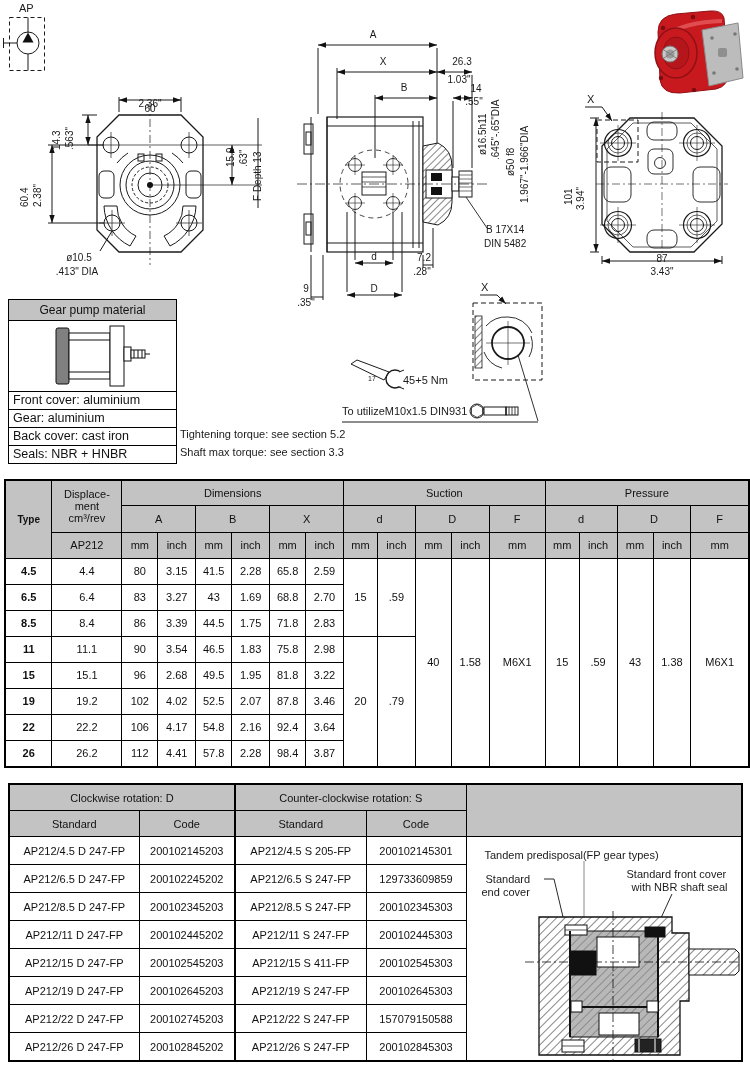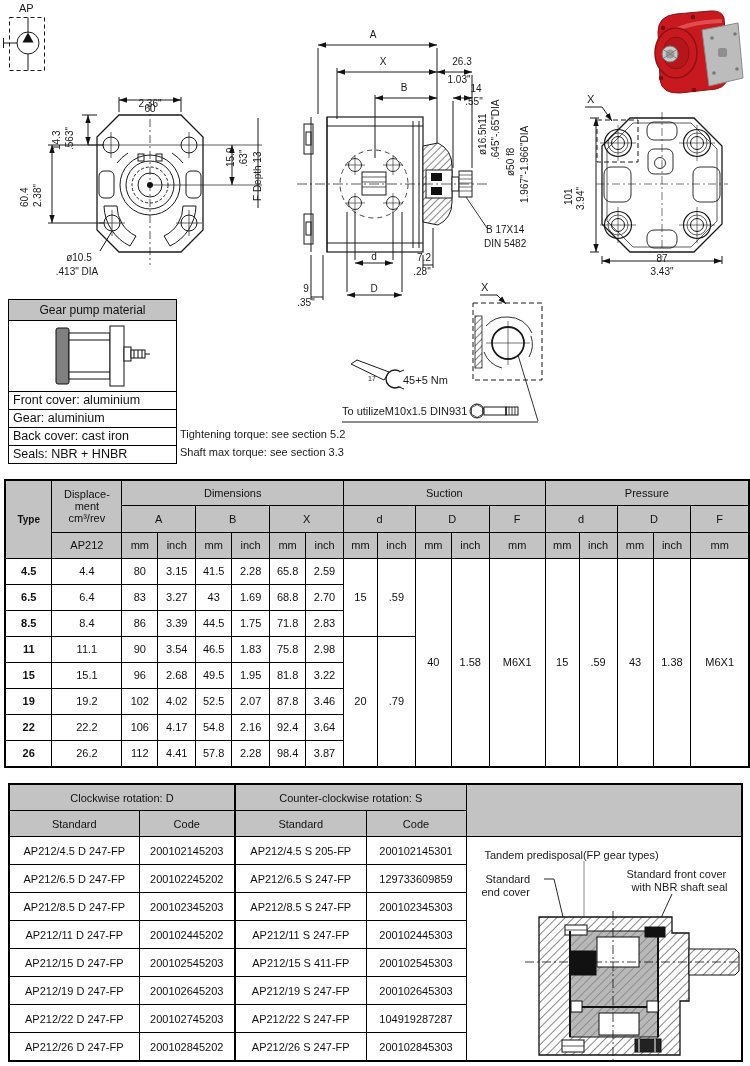--- a/index.html
+++ b/index.html
@@ -623,21 +623,21 @@
       <tr>
         <td>AP212/19 D 247-FP</td>
         <td>200102645203</td>
         <td class="div2">AP212/19 S 247-FP</td>
         <td>200102645303</td>
       </tr>
       <tr>
         <td>AP212/22 D 247-FP</td>
         <td>200102745203</td>
         <td class="div2">AP212/22 S 247-FP</td>
-        <td>104919287287</td>
+        <td>157079150588</td>
       </tr>
       <tr>
         <td>AP212/26 D 247-FP</td>
         <td>200102845202</td>
         <td class="div2">AP212/26 S 247-FP</td>
         <td>200102845303</td>
       </tr>
     </tbody>
   </table>
 

